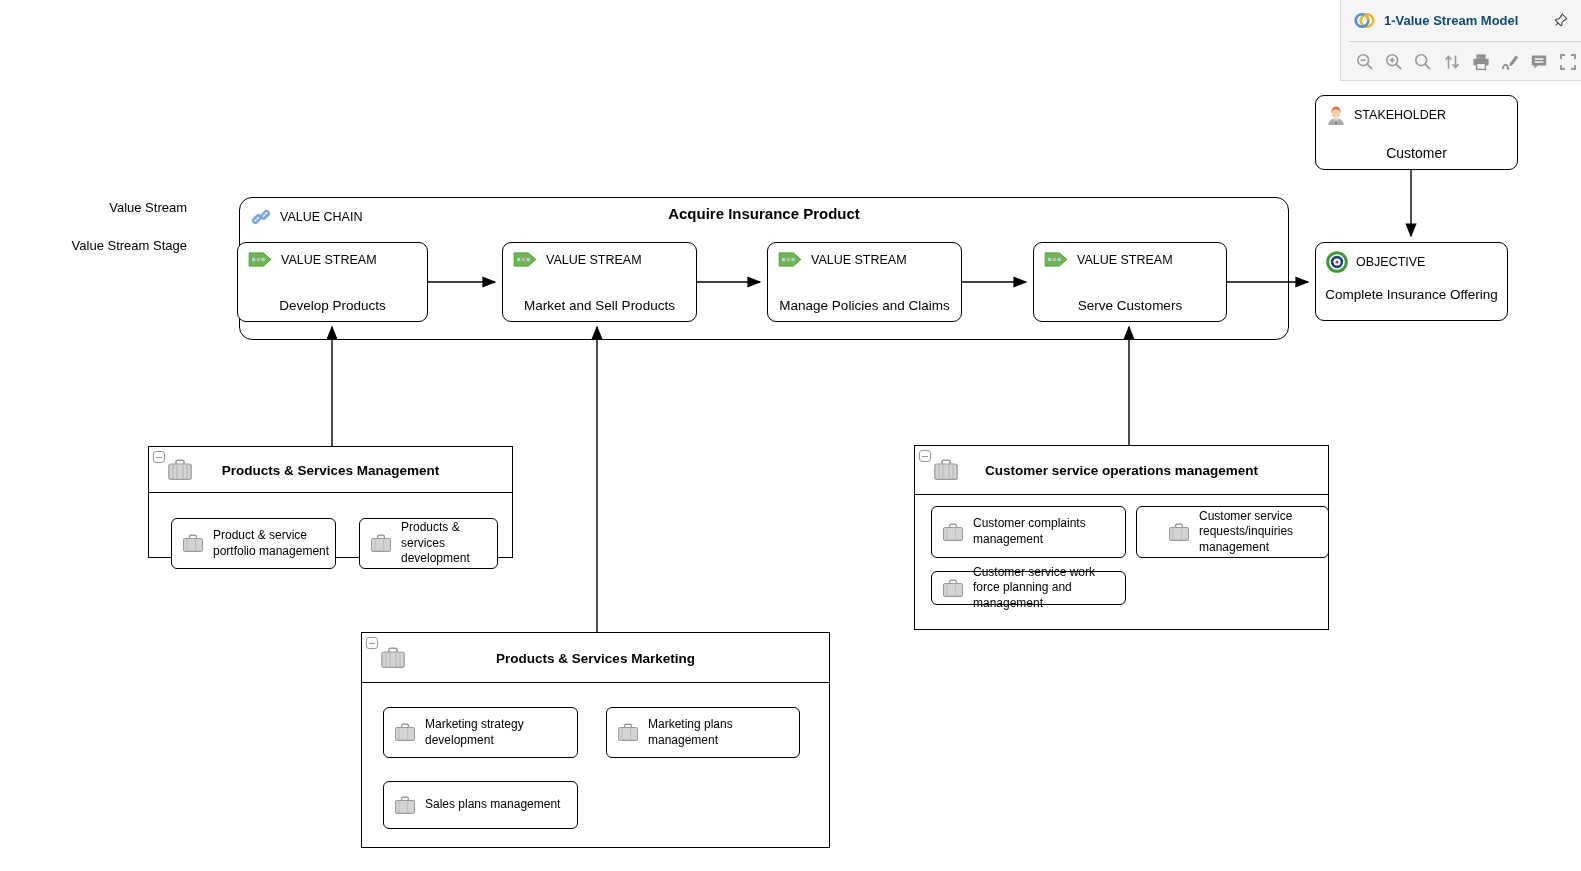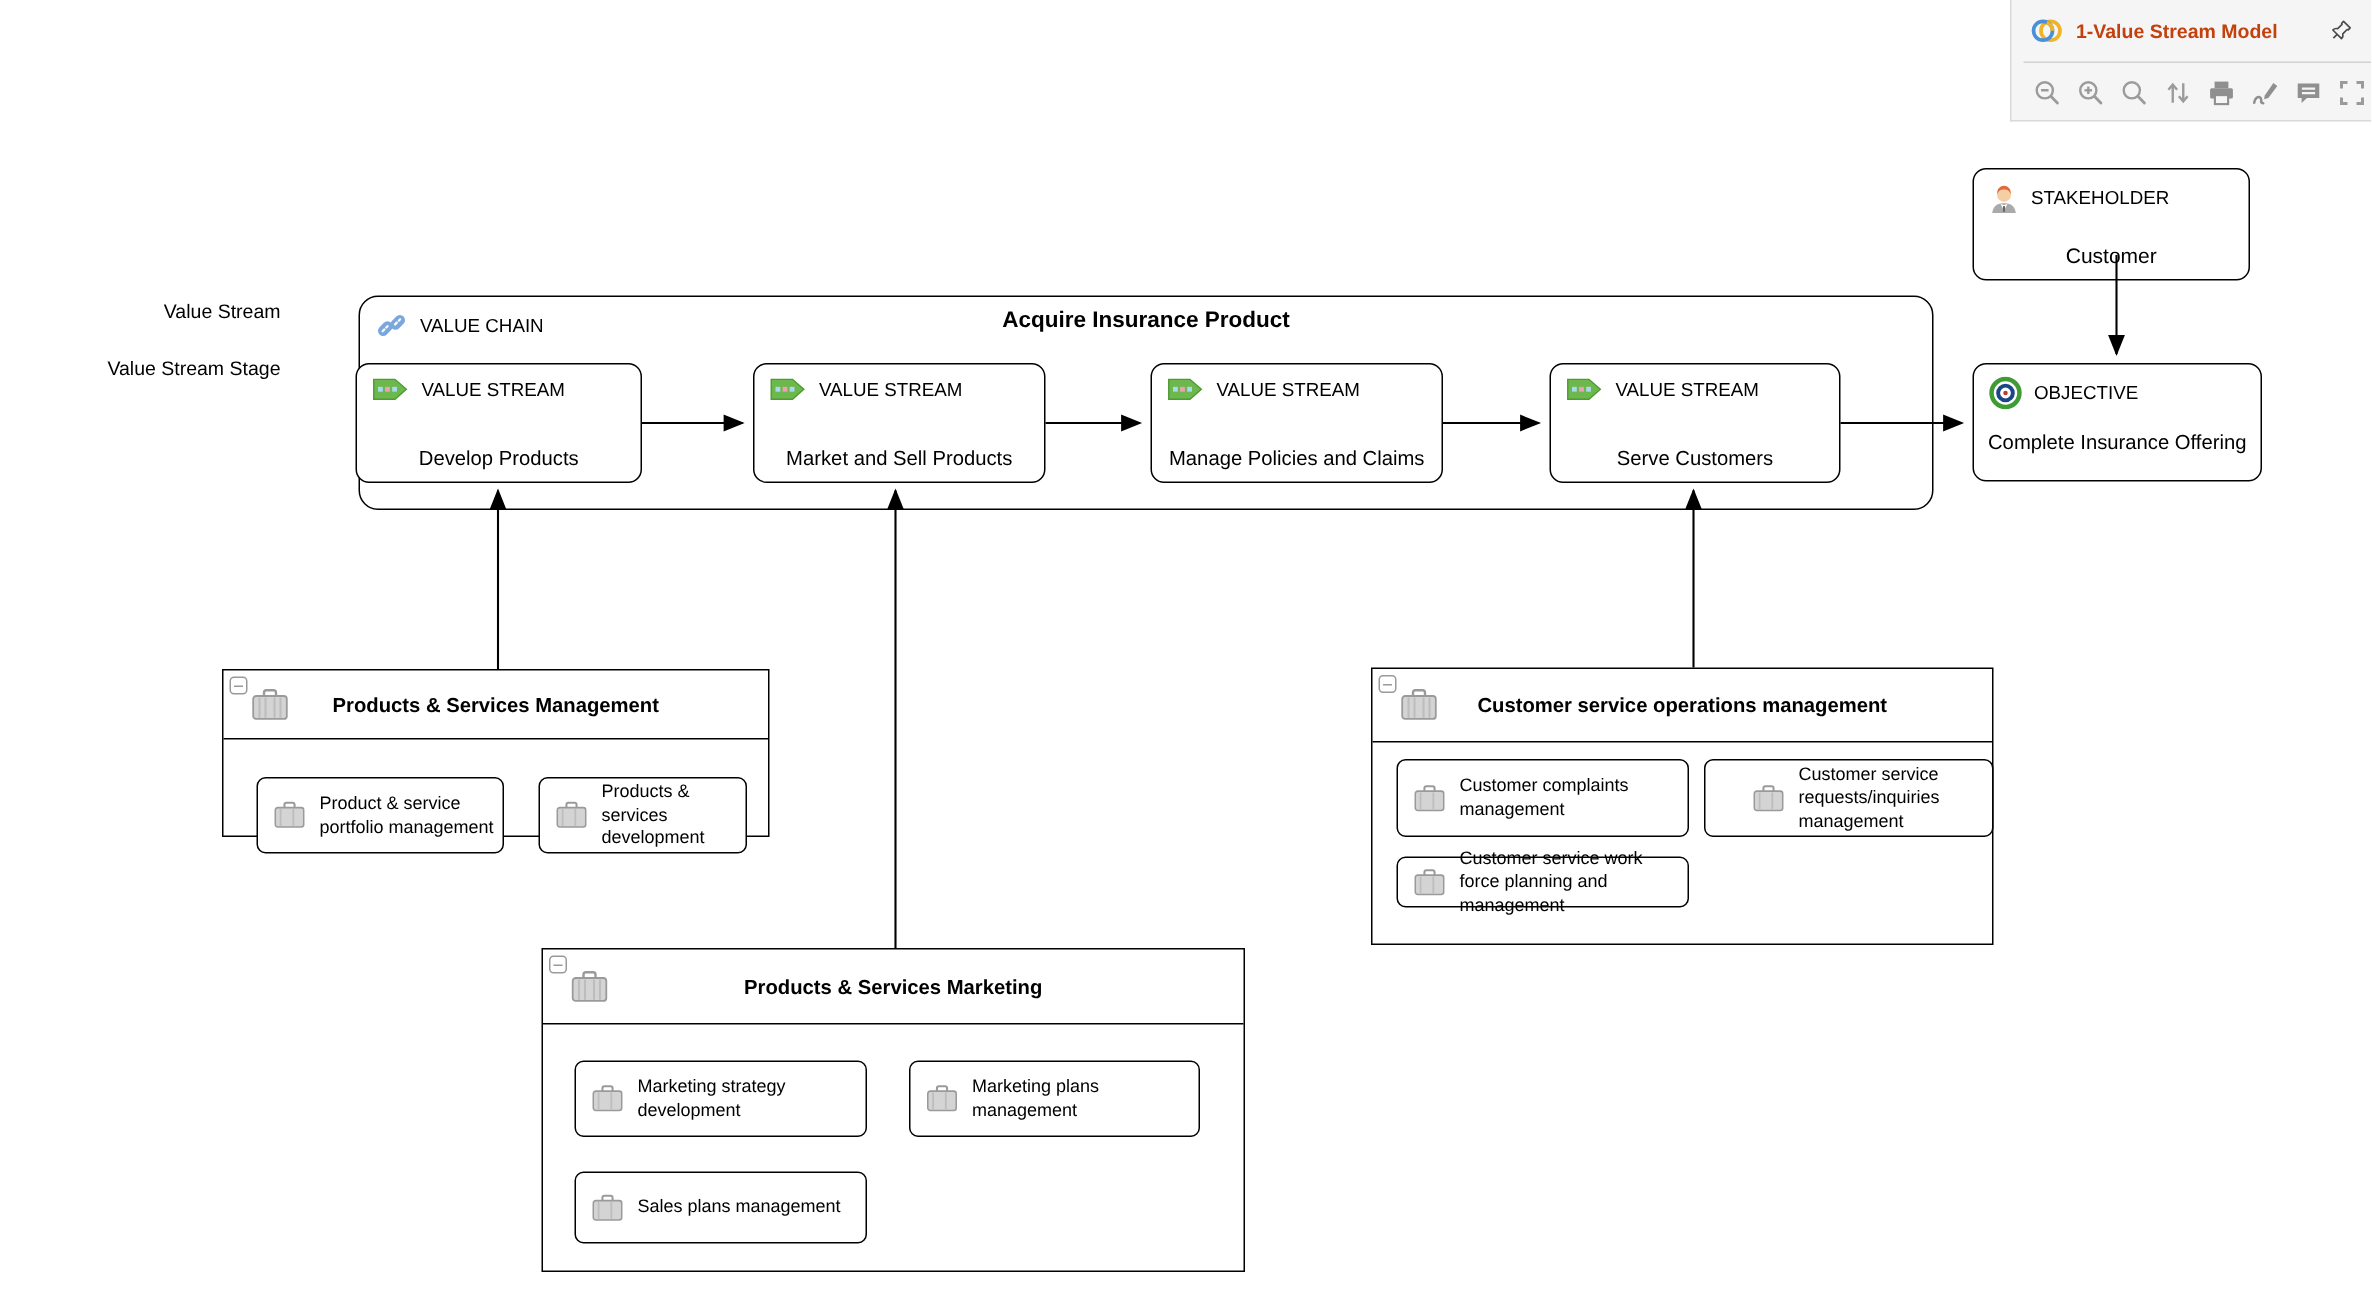--- a/index.html
+++ b/index.html
@@ -25,21 +25,21 @@
   .collapse { position:absolute; top:4px; left:4px; width:12px; height:12px; border:1px solid #9a9a9a; border-radius:3px; background:#fff; display:flex; align-items:center; justify-content:center; }
   .collapse::after { content:""; width:6px; height:0; border-top:1.4px solid #9a9a9a; }
   .child { position:absolute; background:#fff; border:1.4px solid #000; border-radius:6px; display:flex; align-items:center; gap:9px; padding:4px 3px 4px 10px; font-size:12px; line-height:1.3; }
   .child svg { flex:0 0 auto; }
   
   .edges { position:absolute; left:0; top:0; pointer-events:none; }
   
   .panel { position:absolute; left:1340px; top:0; width:241px; height:81px;
            background:#f5f5f5; border-left:1px solid #dadada; border-bottom:1px solid #dadada; }
   .panel-header { position:absolute; left:0; right:0; top:0; height:41px; display:flex; align-items:center; padding:0 12px; }
-  .panel-title { font-weight:bold; font-size:13px; color:#c2410c; margin-left:8px; white-space:nowrap; }
+  .panel-title { font-weight:bold; font-size:13px; color:#0c4a6e; margin-left:8px; white-space:nowrap; }
   .panel-pin { margin-left:auto; cursor:pointer; display:flex; }
   .panel-divider { position:absolute; left:8px; right:0; top:41px; border-top:1px solid #d2d2d2; }
   .panel-toolbar { position:absolute; left:0; right:0; top:42px; height:39px; display:flex; align-items:center; gap:8px; padding-left:13px; }
   .tbtn { width:21px; height:21px; display:flex; align-items:center; justify-content:center; cursor:pointer; }
 </style>
 </head>
 <body>
 
 <div class="canvas">
 
@@ -104,21 +104,21 @@
         <path d="M1 2 H16 L24 9 L16 16 H1 Z" fill="#6cb84c" stroke="#4e9a33"></path>
         <rect x="4" y="7.3" width="3.4" height="3.4" fill="#a8d9f0"></rect>
           <rect x="9" y="7.3" width="3.4" height="3.4" fill="#f0a0b4"></rect>
           <rect x="14" y="7.3" width="3.4" height="3.4" fill="#a8d9f0"></rect>
       </svg>
       <span>VALUE STREAM</span>
     </div>
     <div class="node-name">Serve Customers</div>
   </div>
 
-  <div class="node" style="left:1315px; top:112px; width:185px; height:75px;">
+  <div class="node" style="left:1315px; top:95px; width:203px; height:75px;">
     <div class="type-row">
       <svg width="20" height="22" viewBox="0 0 24 26">
         <path d="M2.5 25 C3.5 19 7 17.2 12 17.2 C17 17.2 20.5 19 21.5 25 Z" fill="#aaaaaa"></path>
         <path d="M9.2 17.6 L12 23 L14.8 17.6 L12 18.8 Z" fill="#ffffff"></path>
         <rect x="11.2" y="19.5" width="1.6" height="4.5" fill="#666666"></rect>
         <circle cx="12" cy="10.5" r="5.6" fill="#f4cfa4"></circle>
         <path d="M6.4 10.2 C6.4 5.4 9 3.2 12 3.2 C15 3.2 17.6 5.4 17.6 10.2 C16.4 7 14.6 6.1 12 6.1 C9.4 6.1 7.6 7 6.4 10.2 Z" fill="#df6b3f"></path>
       </svg>
       <span>STAKEHOLDER</span>
     </div>

